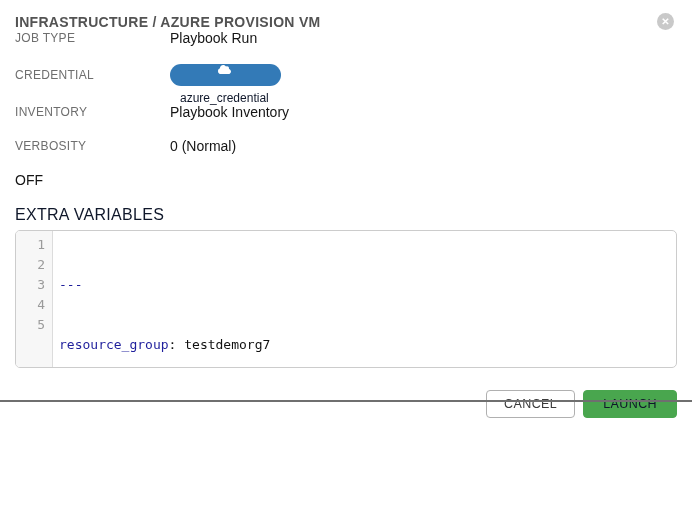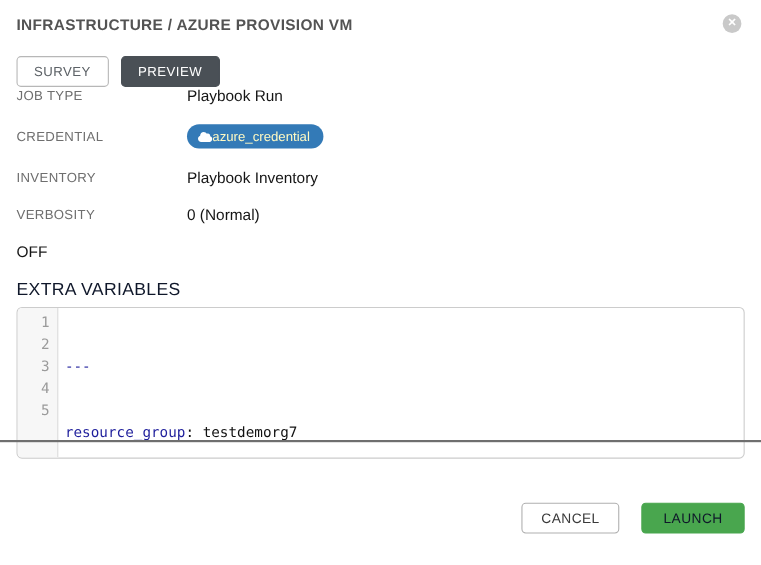--- a/index.html
+++ b/index.html
@@ -78,30 +78,31 @@
     letter-spacing: 0.3px;
     text-transform: uppercase;
   }
   .detail-value {
     font-size: 14px;
     color: #151515;
   }
   .credential-badge {
     display: inline-flex;
     align-items: center;
-    gap: 0;
+    gap: 16px;
     background: #337ab7;
-    color: #fef9c3;
+    color: #0f172a;
     font-size: 12px;
     height: 22px;
     padding: 0 12px 0 10px;
     border-radius: 11px;
     cursor: pointer;
     border: none;
     font-family: "Liberation Sans", sans-serif;
+    flex-direction: column;
   }
   .ev-label {
     font-size: 16px;
     color: #0f172a;
     letter-spacing: 0.3px;
     margin-top: 8px;
     margin-bottom: 6px;
     text-transform: uppercase;
   }
   
@@ -128,24 +129,24 @@
   .code-area {
     flex: 1;
     padding: 4px 0 0 6px;
     color: #111111;
     white-space: pre;
   }
   .code-line { height: 20px; }
   .tok-key { color: #1f1f9c; }
   
   .footer {
-    margin-top: 40px;
+    margin-top: 22px;
     display: flex;
     justify-content: flex-end;
-    gap: 20px;
+    gap: 8px;
   }
   .btn {
     height: 28px;
     border-radius: 4px;
     font-size: 12.5px;
     letter-spacing: 0.4px;
     cursor: pointer;
     display: flex; align-items: center;
     font-family: "Liberation Sans", sans-serif;
   }
@@ -173,24 +174,20 @@
 
 <div class="modal">
 
   <div class="modal-header">
     <div class="modal-title">INFRASTRUCTURE / AZURE PROVISION VM</div>
     <button class="close-btn">
       <span class="close-circle">✕</span>
     </button>
   </div>
 
-  <div class="tabs">
-    <button class="tab tab-inactive">SURVEY</button>
-    <button class="tab tab-active">PREVIEW</button>
-  </div>
 
   <div class="details">
 
     <div class="detail-row">
       <div class="detail-label">JOB TYPE</div>
       <div class="detail-value">Playbook Run</div>
     </div>
 
     <div class="detail-row">
       <div class="detail-label">CREDENTIAL</div>

